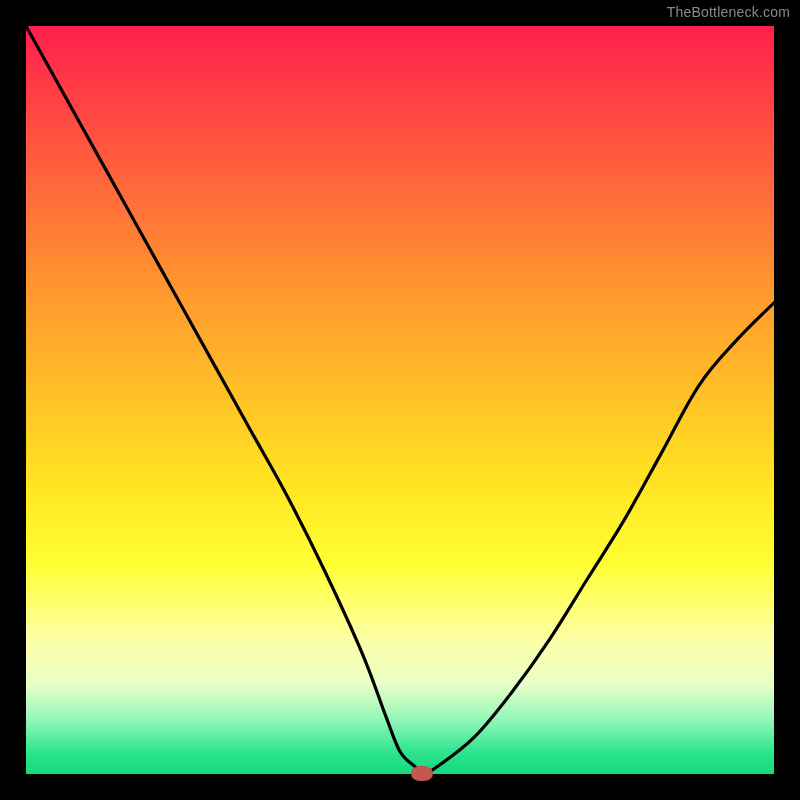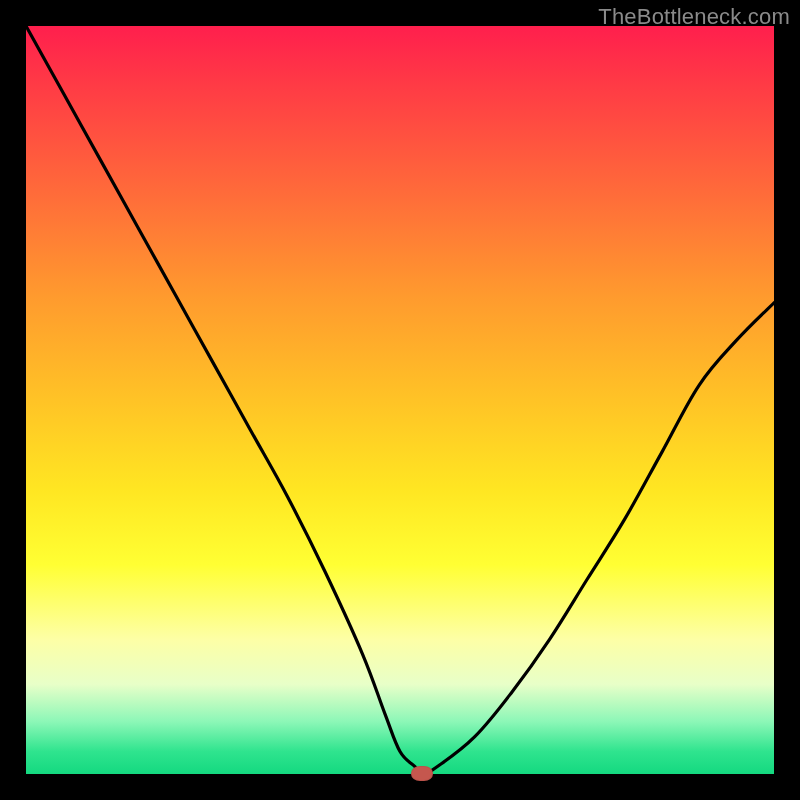--- a/index.html
+++ b/index.html
@@ -37,21 +37,21 @@
       #8cf7b7 93%,
       #2fe48e 97%,
       #14d980 100%
     );
   }
   .watermark {
     position: absolute;
     top: 4px;
     right: 10px;
     color: #8a8a8a;
-    font-size: 22px;
+    font-size: 14px;
     font-weight: 500;
     letter-spacing: 0.2px;
     user-select: none;
   }
   svg.curve {
     position: absolute;
     left: 0; top: 0;
     width: 748px;
     height: 748px;
   }

